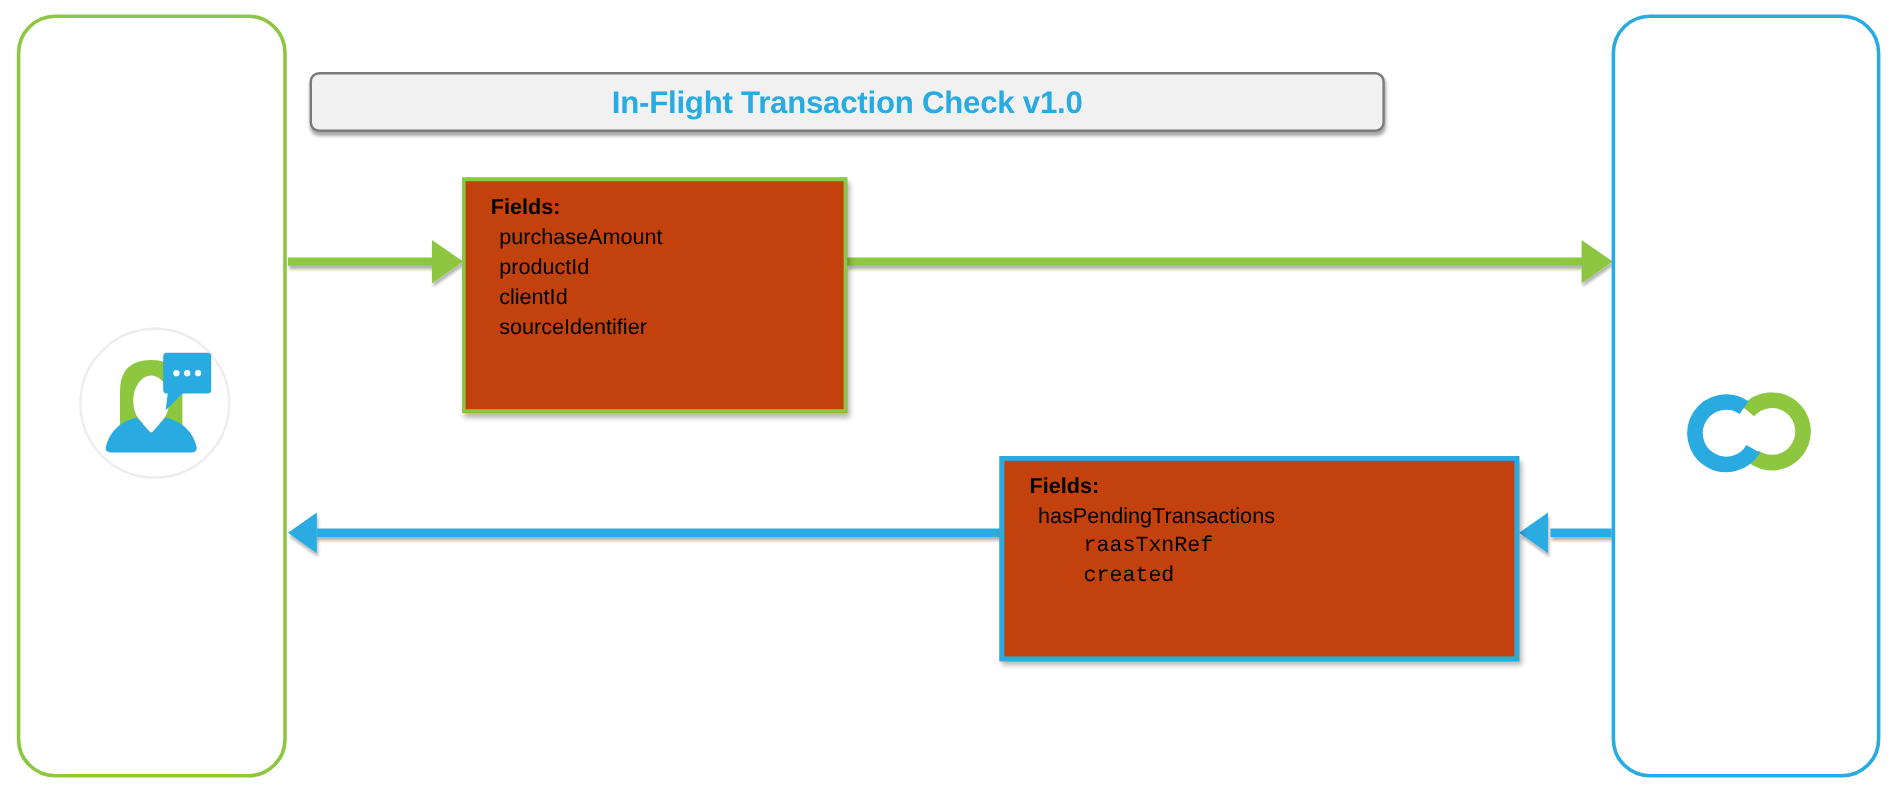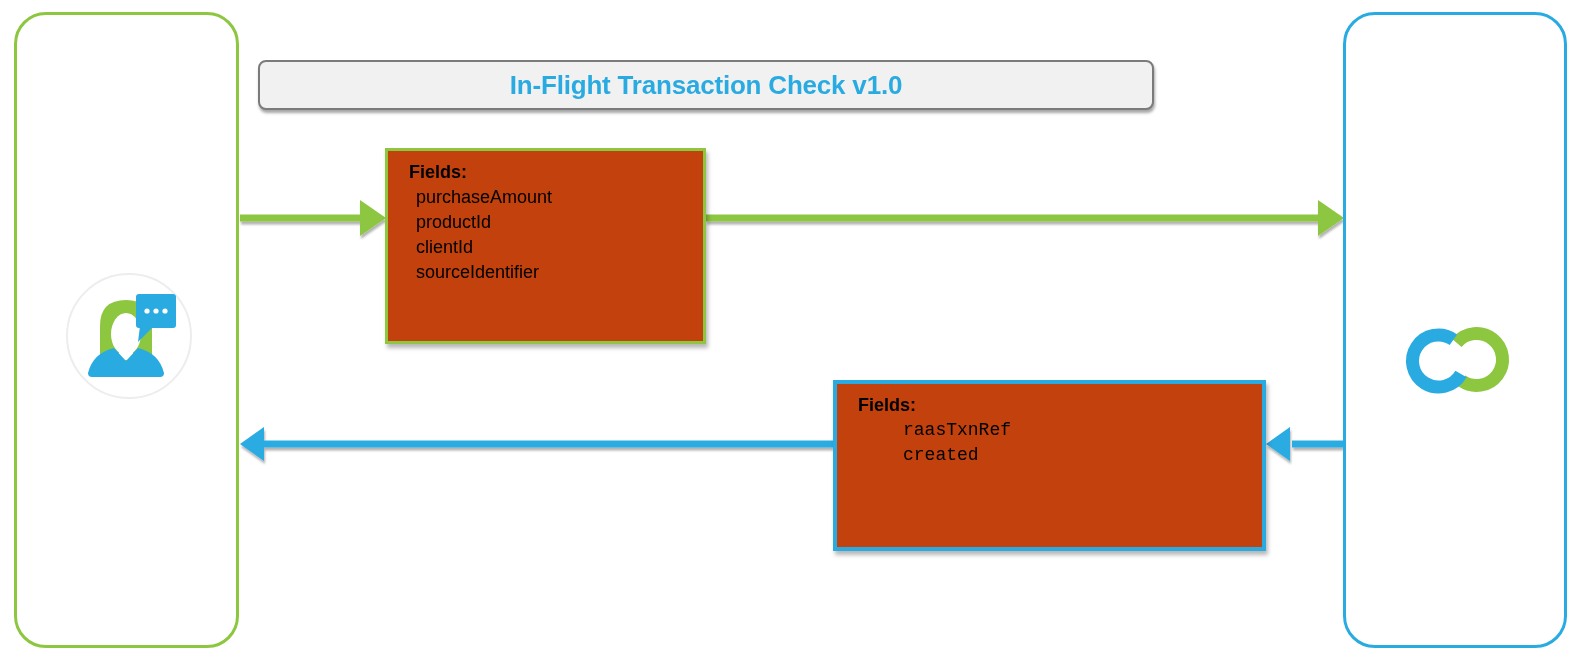--- a/index.html
+++ b/index.html
@@ -109,15 +109,16 @@
 <div class="fields-box request-box">
   <div class="fields-heading">Fields:</div>
   <div class="fld">purchaseAmount</div>
   <div class="fld">productId</div>
   <div class="fld">clientId</div>
   <div class="fld">sourceIdentifier</div>
 </div>
 
 <div class="fields-box response-box">
   <div class="fields-heading">Fields:</div>
+  <div class="fld">hasPendingTransactions</div>
   <div class="fld lvl2">raasTxnRef</div>
   <div class="fld lvl2">created</div>
 </div>
 
 </body></html>

